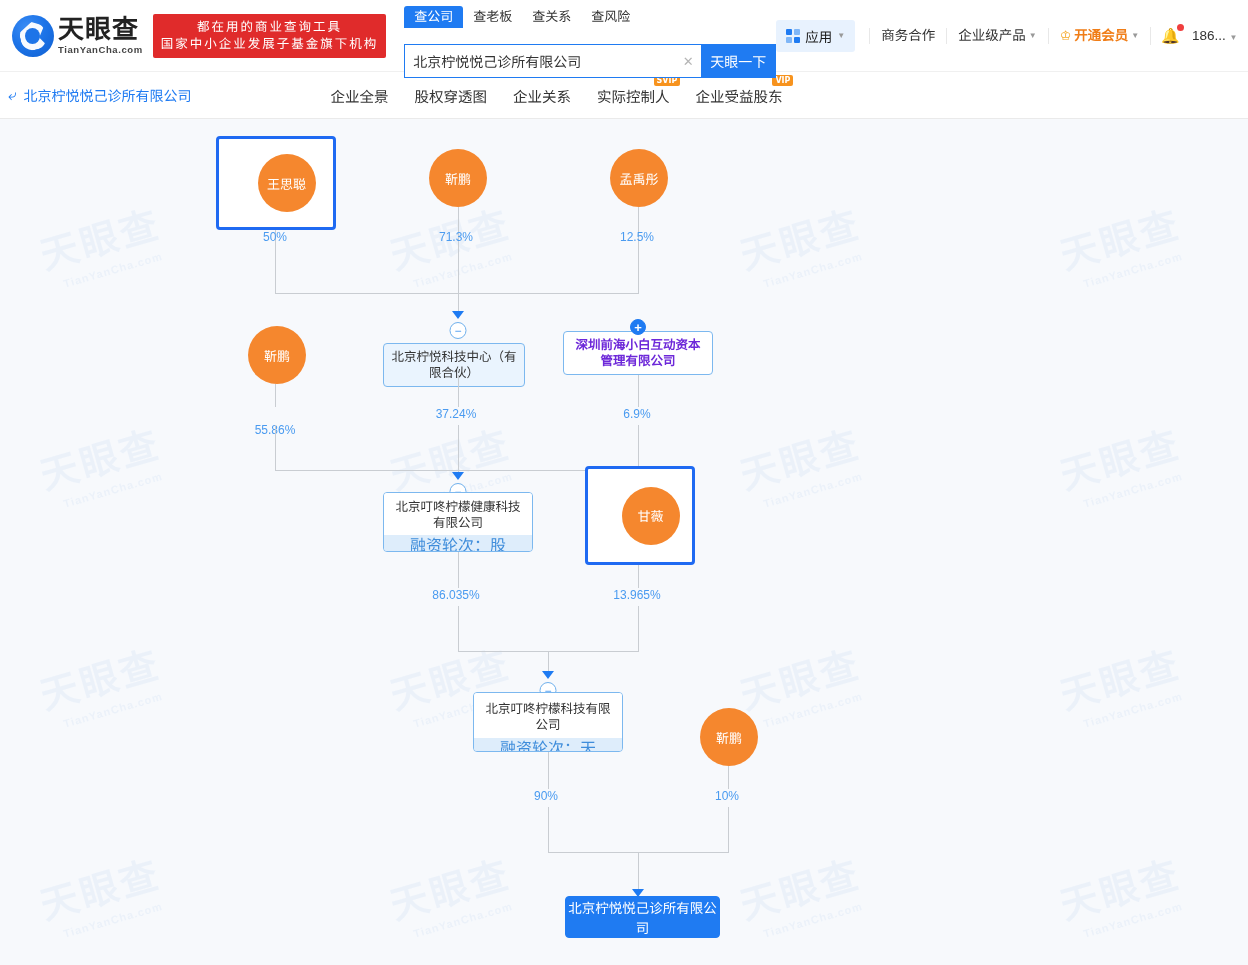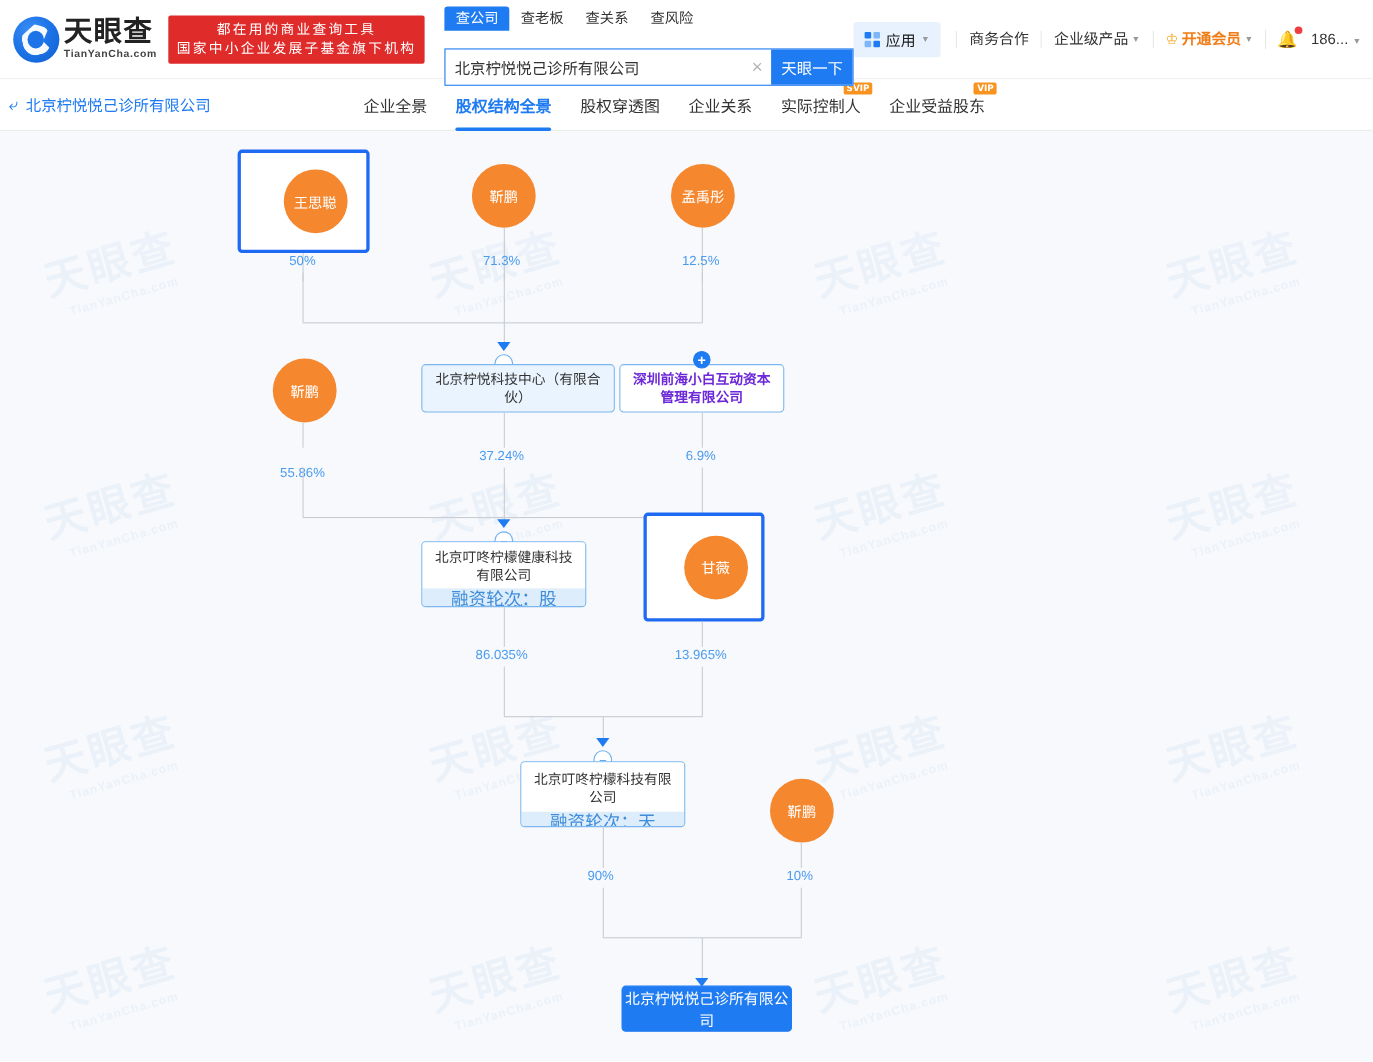--- a/index.html
+++ b/index.html
@@ -344,23 +344,20 @@
 
 <div class="subnav">
   <div class="back-link">
     <span class="back-arrow">⤷</span>
     <span>北京柠悦悦己诊所有限公司</span>
   </div>
   <div class="tabs">
     <div class="tab">
       <span>企业全景</span>
     </div>
-    <div class="tab active">
-      <span>股权结构全景</span>
-    </div>
     <div class="tab">
       <span>股权穿透图</span>
     </div>
     <div class="tab">
       <span>企业关系</span>
     </div>
     <div class="tab">
       <span>实际控制人</span>
       <span class="badge svip">SVIP</span>
     </div>
@@ -462,21 +459,21 @@
   <div class="vline" style="left:638px; top:129px; height:45px;"></div>
   <div class="hline" style="left:275px; top:174px; width:364px;"></div>
   <div class="vline" style="left:458px; top:129px; height:70px;"></div>
   <div class="arrow" style="left:458px; top:192px;"></div>
   <div class="toggle" style="left:458px; top:203px;">−</div>
 
   <div class="node circle" style="left:248px; top:207px;">
     <span>靳鹏</span>
   </div>
 
-  <div class="node box" style="left:383px; top:212px; width:176px; height:44px;">
+  <div class="node box" style="left:383px; top:224px; width:142px; height:44px;">
     <div class="title" style="padding:5px 6px;">北京柠悦科技中心（有限合伙）</div>
   </div>
 
   <div class="node box white" style="left:563px; top:212px; width:150px; height:44px; background:#fff;">
     <div class="title" style="padding:5px 6px;">深圳前海小白互动资本管理有限公司</div>
   </div>
   <div class="toggle plus" style="left:638px; top:200px;">+</div>
 
   <div class="vline" style="left:275px; top:265px; height:23px;"></div>
   <div class="vline" style="left:458px; top:256px; height:32px;"></div>

